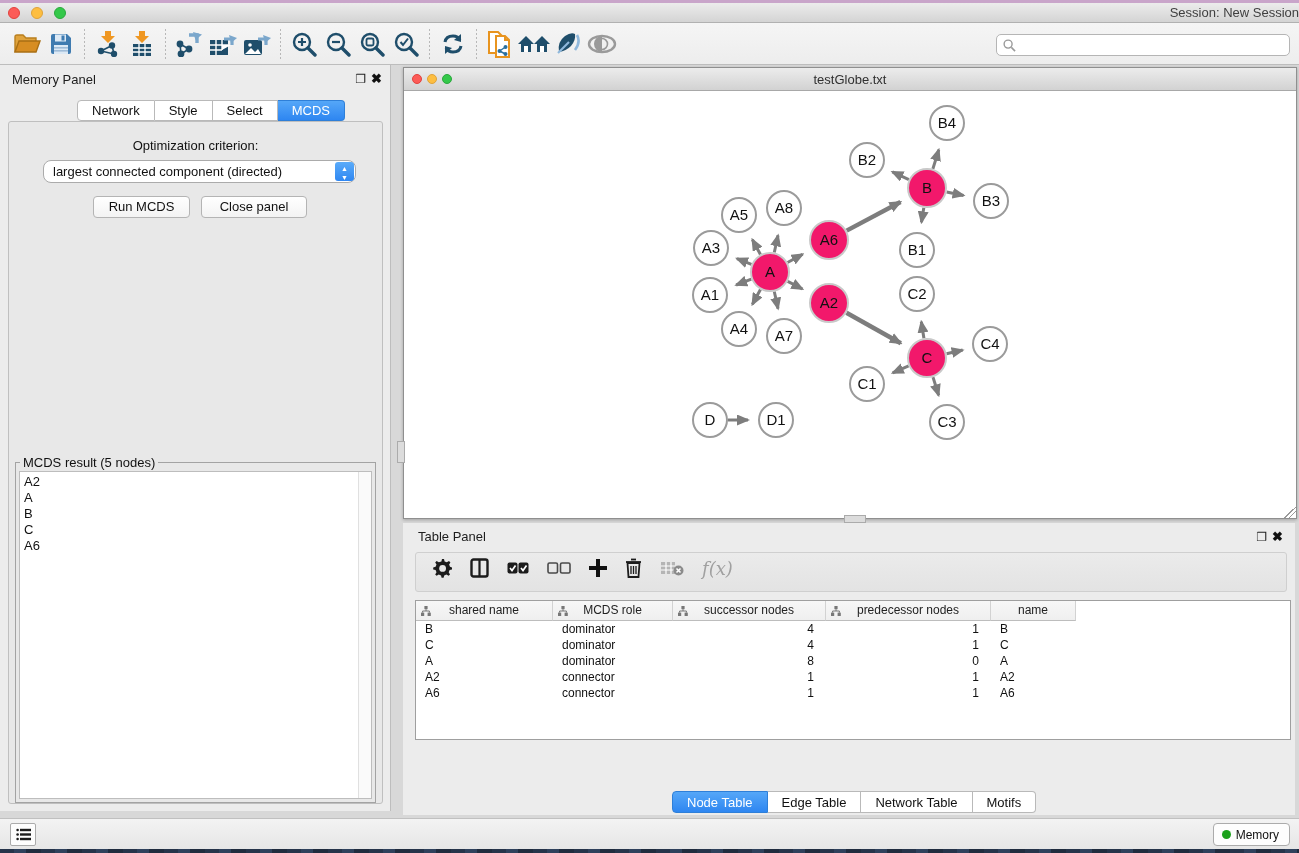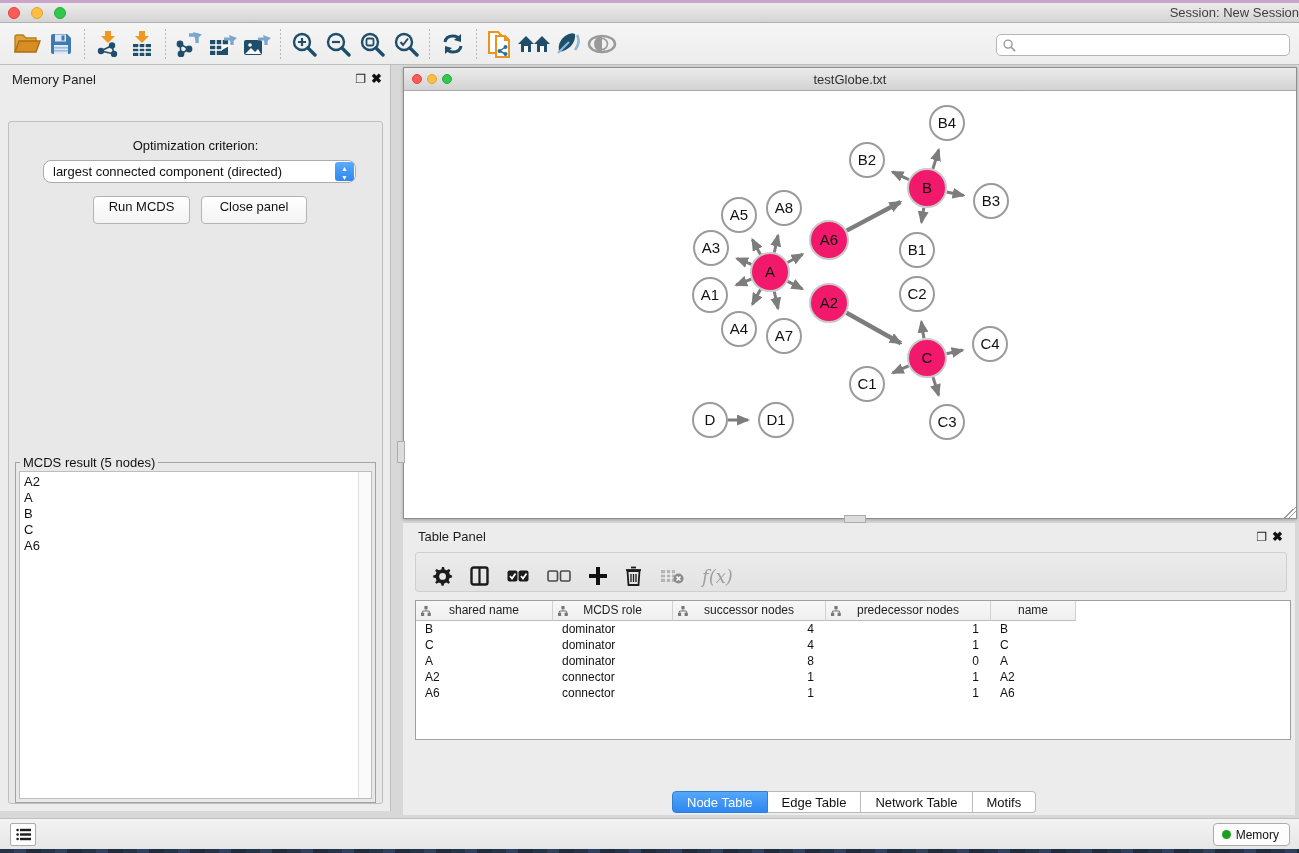--- a/index.html
+++ b/index.html
@@ -58,21 +58,21 @@
   #cp-body { position:absolute; left:8px; top:56px; width:375px; height:683px;
     background:#e8e8e8; border:1px solid #bfbfbf; border-radius:3px; }
   #opt-label { position:absolute; left:0; top:16px; width:100%; text-align:center;
     font-size:13px; color:#111; }
   #criterion-select { position:absolute; left:34px; top:38px; width:313px; height:23px; background:#fff;
     border:1px solid #ababab; border-radius:8px; font-size:13px; color:#111; line-height:21px;
     padding-left:9px; }
   #criterion-stepper { position:absolute; right:1px; top:1px; width:19px; height:19px; margin:0;
     background:linear-gradient(#5aabf9,#2f87f2); border-radius:3px; color:#fff; font-size:7px;
     line-height:9px; text-align:center; padding-top:2px; }
-  .cp-btn { position:absolute; top:74px; height:28px; background:linear-gradient(#ffffff,#f3f3f3);
+  .cp-btn { position:absolute; top:74px; height:22px; background:linear-gradient(#ffffff,#f3f3f3);
     border:1px solid #b4b4b4; border-radius:4px; font-size:13px; color:#111; text-align:center;
     line-height:20px; }
   #run-mcds-btn { left:84px; width:97px; }
   #close-panel-btn { left:192px; width:106px; }
 
   #mcds-result { position:absolute; left:6px; top:340px; width:361px; height:341px;
     border:1px solid #a3a3a3; background:#e8e8e8; }
   #mcds-result-title { position:absolute; left:4px; top:-8px; background:#e8e8e8; padding:0 3px;
     font-size:13px; color:#111; }
   #mcds-list { position:absolute; left:3px; top:8px; right:3px; bottom:3px; background:#fff;
@@ -97,21 +97,21 @@
     background:#dcdcdc; border:1px solid #ababab; }
   #nw-resize { position:absolute; right:0px; bottom:0px; width:12px; height:12px;
     background:linear-gradient(135deg, rgba(0,0,0,0) 0 50%, #9a9a9a 50% 55%, rgba(0,0,0,0) 55% 70%, #9a9a9a 70% 75%, rgba(0,0,0,0) 75%); }
 
   
   #table-panel { left:403px; top:520px; width:892px; height:292px; background:#ececec; }
   #tp-title { position:absolute; left:15px; top:6px; font-size:13px; color:#1d1d1d; }
   #tp-float { right:28px; top:7px; } #tp-close { right:12px; top:6px; }
   #tp-toolbar { position:absolute; left:12px; top:29px; width:872px; height:40px;
     background:linear-gradient(#ebebeb,#e3e3e3); border:1px solid #cfcfcf; border-radius:3px;
-    display:flex; align-items:flex-end; padding-left:16px; }
+    display:flex; align-items:flex-start; padding-left:16px; }
   .tpt-btn { height:30px; display:flex; align-items:center; justify-content:center; margin-right:18px; }
   #fx-label { font-family:"DejaVu Serif", serif; font-style:italic; font-size:18px; color:#a0a0a0; }
 
   #data-table { position:absolute; left:12px; top:77px; width:876px; height:140px; background:#fff;
     border:1px solid #9f9f9f; overflow:hidden; }
   #table-header { position:absolute; left:0; top:0; height:20px; display:flex; }
   .th-cell { height:20px; background:linear-gradient(#f7f7f7,#efefef);
     border-right:1px solid #d2d2d2; border-bottom:1px solid #bdbdbd; position:relative;
     font-size:12px; color:#222; text-align:center; line-height:19px; }
   .th-icon { position:absolute; left:5px; top:5px; }
@@ -293,20 +293,26 @@
       <input type="text" placeholder="" style="">
     </div>
   </div>
 
   <div class="abs" id="control-panel">
     <div id="cp-header">
       <span id="cp-title">Memory Panel</span>
       <span class="panel-float" id="cp-float">❐</span>
       <span class="panel-close" id="cp-close">✖</span>
     </div>
+    <div class="tabgroup" id="cp-tabs">
+        <div class="tab">Network</div>
+        <div class="tab">Style</div>
+        <div class="tab">Select</div>
+        <div class="tab active">MCDS</div>
+      </div>
 
     <div id="cp-body">
       <div id="opt-label">Optimization criterion:</div>
       <div id="criterion-select">
         <span>largest connected component (directed)</span>
         <span id="criterion-stepper">▲<br>▼</span>
       </div>
       <div class="cp-btn" id="run-mcds-btn">Run MCDS</div>
       <div class="cp-btn" id="close-panel-btn">Close panel</div>
 

